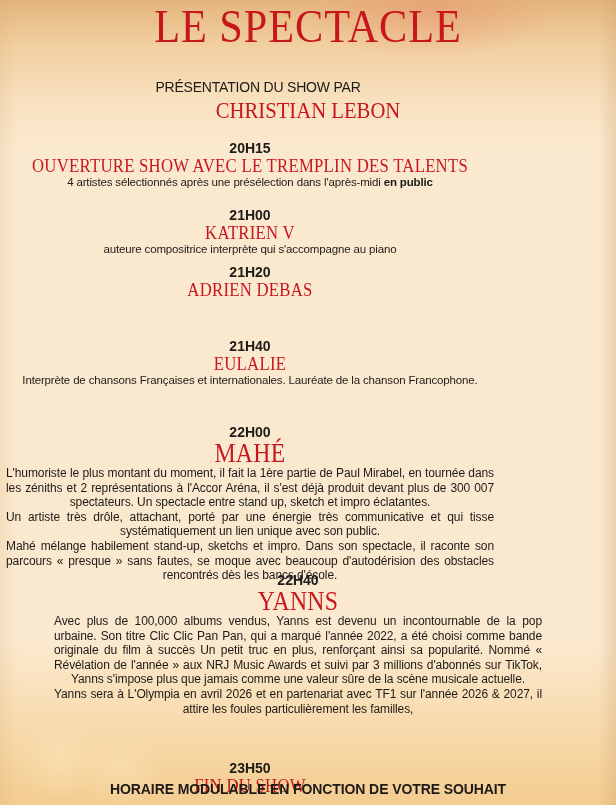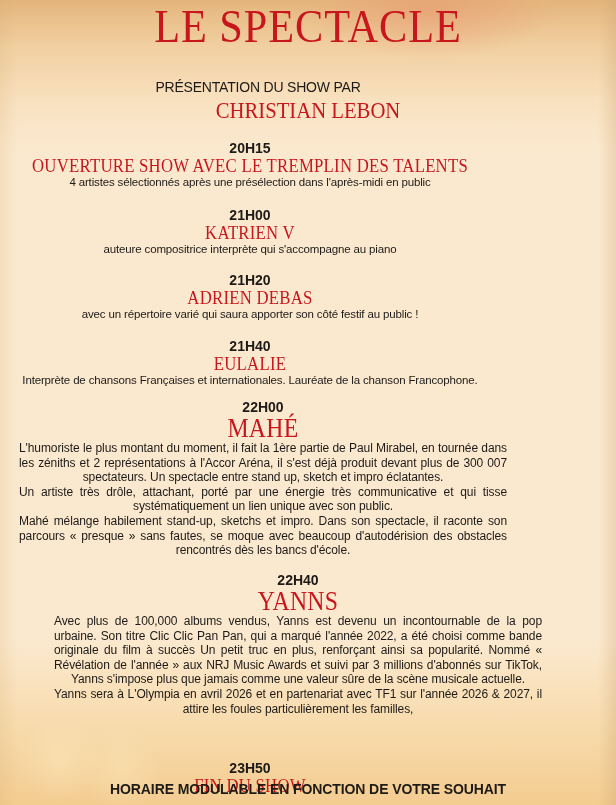--- a/index.html
+++ b/index.html
@@ -58,21 +58,21 @@
     font-size: 19px; line-height: 20px;
     transform: scaleX(0.88);
     letter-spacing: 0.3px;
   }
   .slot-title.big { font-size: 27px; line-height: 26px; }
   .slot-desc {
     display: block;
     font-size: 11.5px; line-height: 13px;
     letter-spacing: -0.15px;
   }
-  .slot-desc b { font-weight: normal; }
+  .slot-desc b { font-weight: bold; }
   .para {
     display: block;
     font-size: 12px;
     line-height: 14.6px;
     margin: 0 6px;
     text-align: justify;
     text-align-last: center;
     letter-spacing: -0.1px;
   }
   .footer-note {
@@ -97,33 +97,32 @@
     <span class="slot-title">OUVERTURE SHOW AVEC LE TREMPLIN DES TALENTS</span>
     <span class="slot-desc"><span>4 artistes sélectionnés après une présélection dans l'après-midi</span> <b>en public</b></span>
   </div>
 
   <div class="slot" style="top:207px;">
     <span class="slot-time">21H00</span>
     <span class="slot-title">KATRIEN V</span>
     <span class="slot-desc">auteure compositrice interprète qui s'accompagne au piano</span>
   </div>
 
-  <div class="slot" style="top:272px;">
+  <div class="slot" style="top:264px;">
     <span class="slot-time">21H20</span>
     <span class="slot-title">ADRIEN DEBAS</span>
-    <span class="slot-desc">avec un répertoire varié qui saura apporter son côté festif au public !</span>
   </div>
 
   <div class="slot" style="top:338px;">
     <span class="slot-time">21H40</span>
     <span class="slot-title">EULALIE</span>
     <span class="slot-desc">Interprète de chansons Françaises et internationales. Lauréate de la chanson Francophone.</span>
   </div>
 
-  <div class="slot" style="top:399px;padding-left:13px;">
+  <div class="slot" style="top:424px;">
     <span class="slot-time">22H00</span>
     <span class="slot-title big">MAHÉ</span>
     <span class="para">L'humoriste le plus montant du moment, il fait la 1ère partie de Paul Mirabel, en tournée dans les zéniths et 2 représentations à l'Accor Aréna, il s'est déjà produit devant plus de 300 007 spectateurs. Un spectacle entre stand up, sketch et impro éclatantes.</span>
     <span class="para">Un artiste très drôle, attachant, porté par une énergie très communicative et qui tisse systématiquement un lien unique avec son public.</span>
     <span class="para">Mahé mélange habilement stand-up, sketchs et impro. Dans son spectacle, il raconte son parcours « presque » sans fautes, se moque avec beaucoup d'autodérision des obstacles rencontrés dès les bancs d'école.</span>
   </div>
 
   <div class="slot" style="top:572px;padding-left:48px;">
     <span class="slot-time">22H40</span>
     <span class="slot-title big">YANNS</span>

